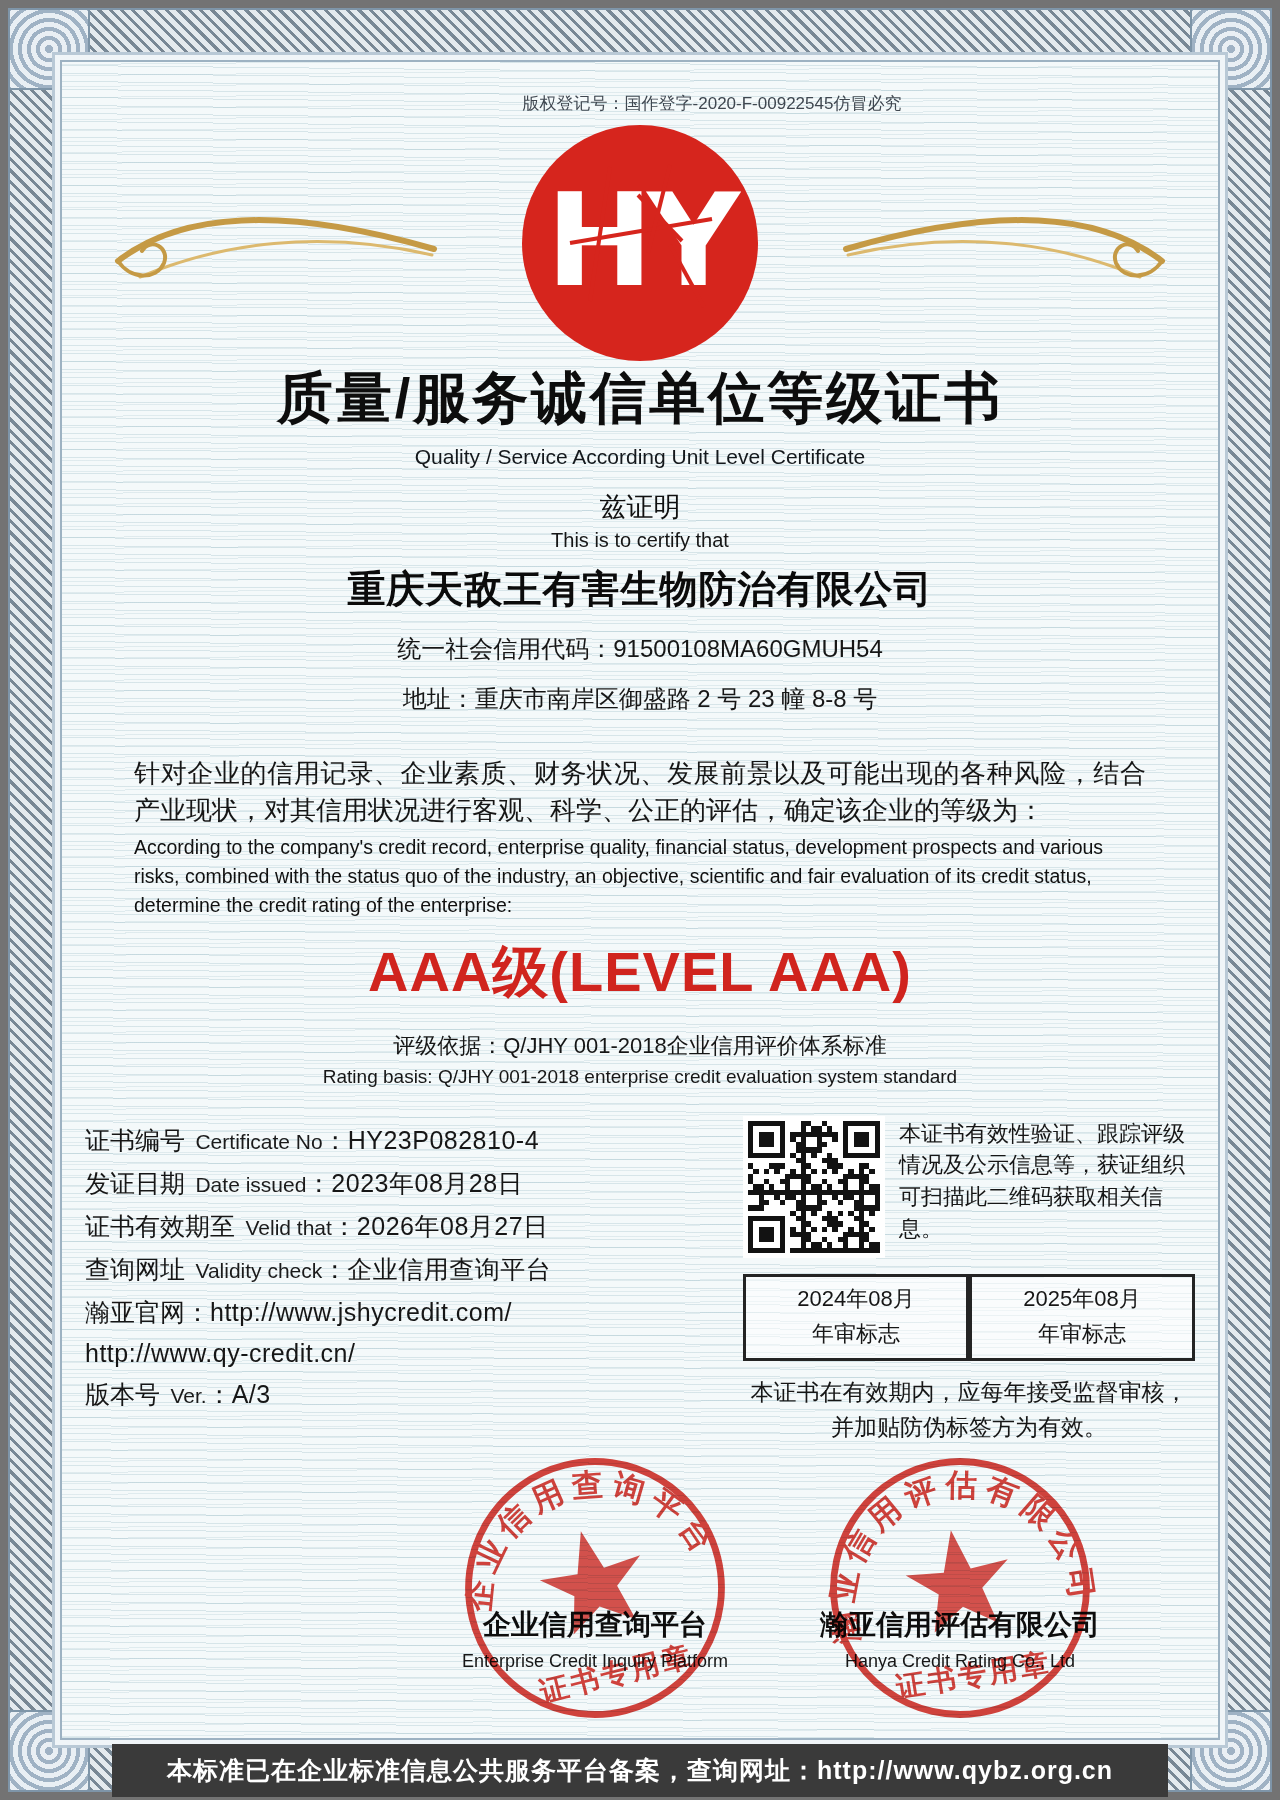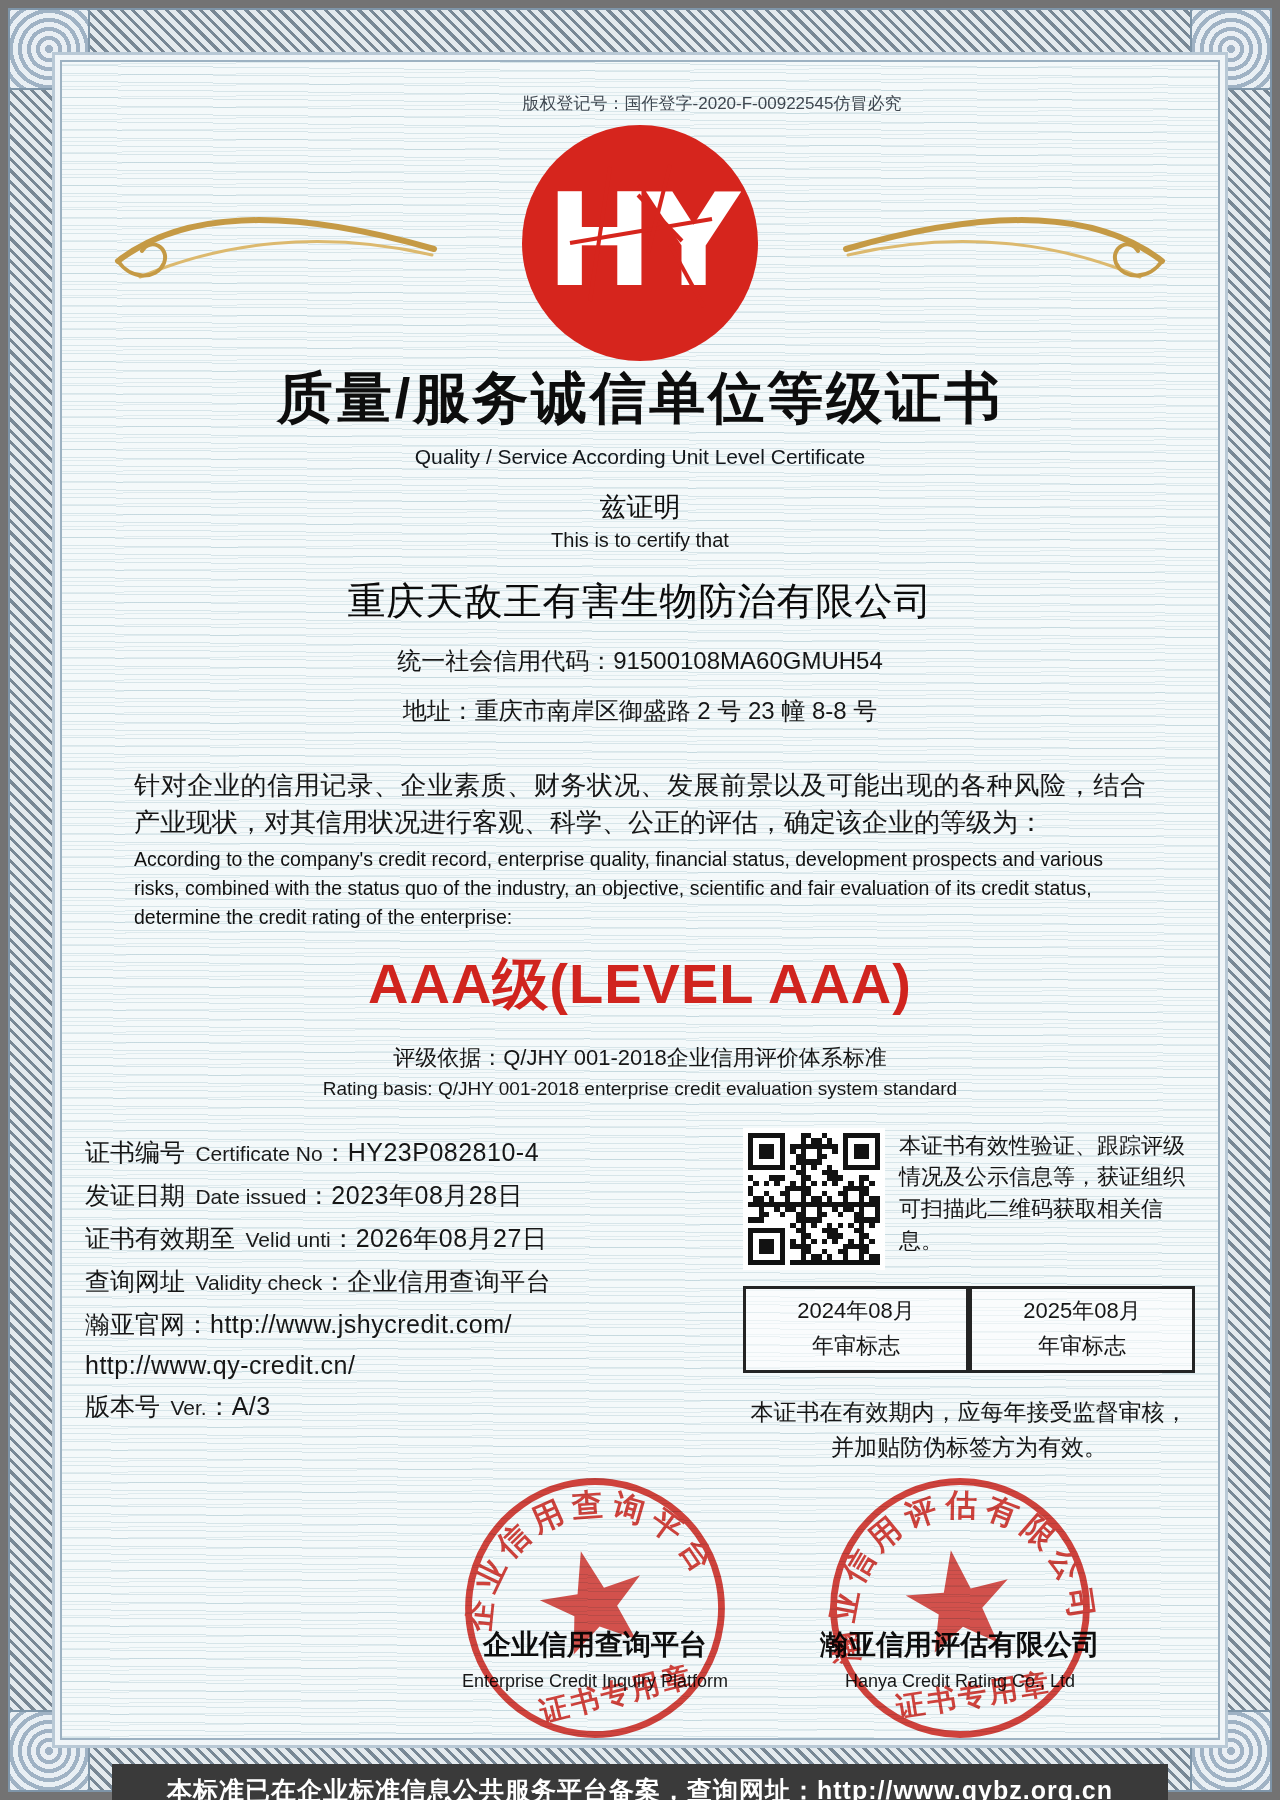--- a/index.html
+++ b/index.html
@@ -25,21 +25,21 @@
   .logo-row{position:relative;height:240px;margin-top:6px;}
   .logo-svg{position:absolute;left:50%;top:2px;transform:translateX(-50%);width:240px;height:240px;}
   .logo-svg text{font-family:"DejaVu Sans","Liberation Sans",sans-serif;font-weight:900;}
   .flourish{position:absolute;top:78px;width:330px;height:100px;}
   .flourish.left{left:48px}
   .flourish.right{right:48px;transform:scaleX(-1);}
   .title{margin-top:0;text-align:center;font-size:56px;font-weight:900;letter-spacing:3px;color:#0d0d0d;}
   .subtitle{margin-top:8px;text-align:center;font-size:21px;color:#14181c;}
   .certify-zh{margin-top:20px;text-align:center;font-size:27px;color:#101010;}
   .certify-en{margin-top:4px;text-align:center;font-size:20px;}
-  .company{margin-top:24px;text-align:center;font-size:38px;font-weight:400;letter-spacing:1px;color:#0b0b0b;}
+  .company{margin-top:12px;text-align:center;font-size:38px;font-weight:700;letter-spacing:1px;color:#0b0b0b;}
   .code,.addr{margin-top:18px;text-align:center;font-size:24px;}
   
   .body-block{width:1012px;margin:40px auto 0;}
   .body-zh{font-size:26px;line-height:1.42;text-align:justify;}
   .body-en{font-size:19.5px;line-height:1.5;margin-top:4px;color:#101010;text-align:left;}
   .level{margin-top:14px;text-align:center;font-size:56px;font-weight:900;letter-spacing:1px;color:var(--aaa-red,#d0241e);}
   .basis-zh{margin-top:20px;text-align:center;font-size:22px;}
   .basis-en{margin-top:5px;text-align:center;font-size:19px;}
   
   .mid{display:flex;width:1110px;margin:28px auto 0;gap:20px;}
@@ -51,21 +51,21 @@
   .d-val{font-size:25px;letter-spacing:.5px;}
   .right-col{width:452px;flex:none;}
   .qr-wrap{display:flex;gap:14px;}
   .qr-box{width:142px;height:142px;background:#fff;padding:5px;box-sizing:border-box;flex:none;}
   .qr-box svg{width:100%;height:100%;shape-rendering:crispEdges;}
   .qr-text{font-size:22px;line-height:1.45;padding-top:2px;}
   .badges{display:flex;margin-top:16px;}
   .badge{flex:1;border:3px solid #242424;text-align:center;padding:7px 0 9px;background:rgba(255,255,255,.5);}
   .badge-month{font-size:22px;}
   .badge-label{font-size:22px;margin-top:5px;}
-  .note{margin-top:22px;text-align:center;font-size:23px;line-height:1.55;}
+  .note{margin-top:14px;text-align:center;font-size:23px;line-height:1.55;}
   
   .orgs{position:relative;height:272px;margin-top:10px;}
   .org{position:absolute;top:0;text-align:center;padding-top:150px;}
   .org.left{left:338px;width:390px;}
   .org.right{left:688px;width:420px;}
   .org-zh{font-size:28px;font-weight:800;color:#0d0d0d;position:relative;z-index:1;}
   .org-en{font-size:18px;margin-top:7px;position:relative;z-index:1;}
   .seal{position:absolute;left:50%;top:-4px;width:272px;height:272px;margin-left:-136px;
         opacity:.92;mix-blend-mode:multiply;z-index:2;}
   .seal.tilt-a{transform:rotate(-14deg);}
@@ -139,21 +139,21 @@
         <div class="detail-row">
           <span class="d-zh">证书编号</span>
           <span class="d-en">Certificate No</span><span class="d-sep">：</span><span class="d-val">HY23P082810-4</span>
         </div>
         <div class="detail-row">
           <span class="d-zh">发证日期</span>
           <span class="d-en">Date issued</span><span class="d-sep">：</span><span class="d-val">2023年08月28日</span>
         </div>
         <div class="detail-row">
           <span class="d-zh">证书有效期至</span>
-          <span class="d-en">Velid unti</span><span class="d-sep">：</span><span class="d-val">2026年08月27日</span>
+          <span class="d-en">Velid that</span><span class="d-sep">：</span><span class="d-val">2026年08月27日</span>
         </div>
         <div class="detail-row">
           <span class="d-zh">查询网址</span>
           <span class="d-en">Validity check</span><span class="d-sep">：</span><span class="d-val">企业信用查询平台</span>
         </div>
         <div class="detail-row">
           <span class="d-zh">瀚亚官网</span><span class="d-sep">：</span><span class="d-val">http://www.jshycredit.com/</span>
         </div>
         <div class="detail-row">
           <span class="d-val">http://www.qy-credit.cn/</span>

